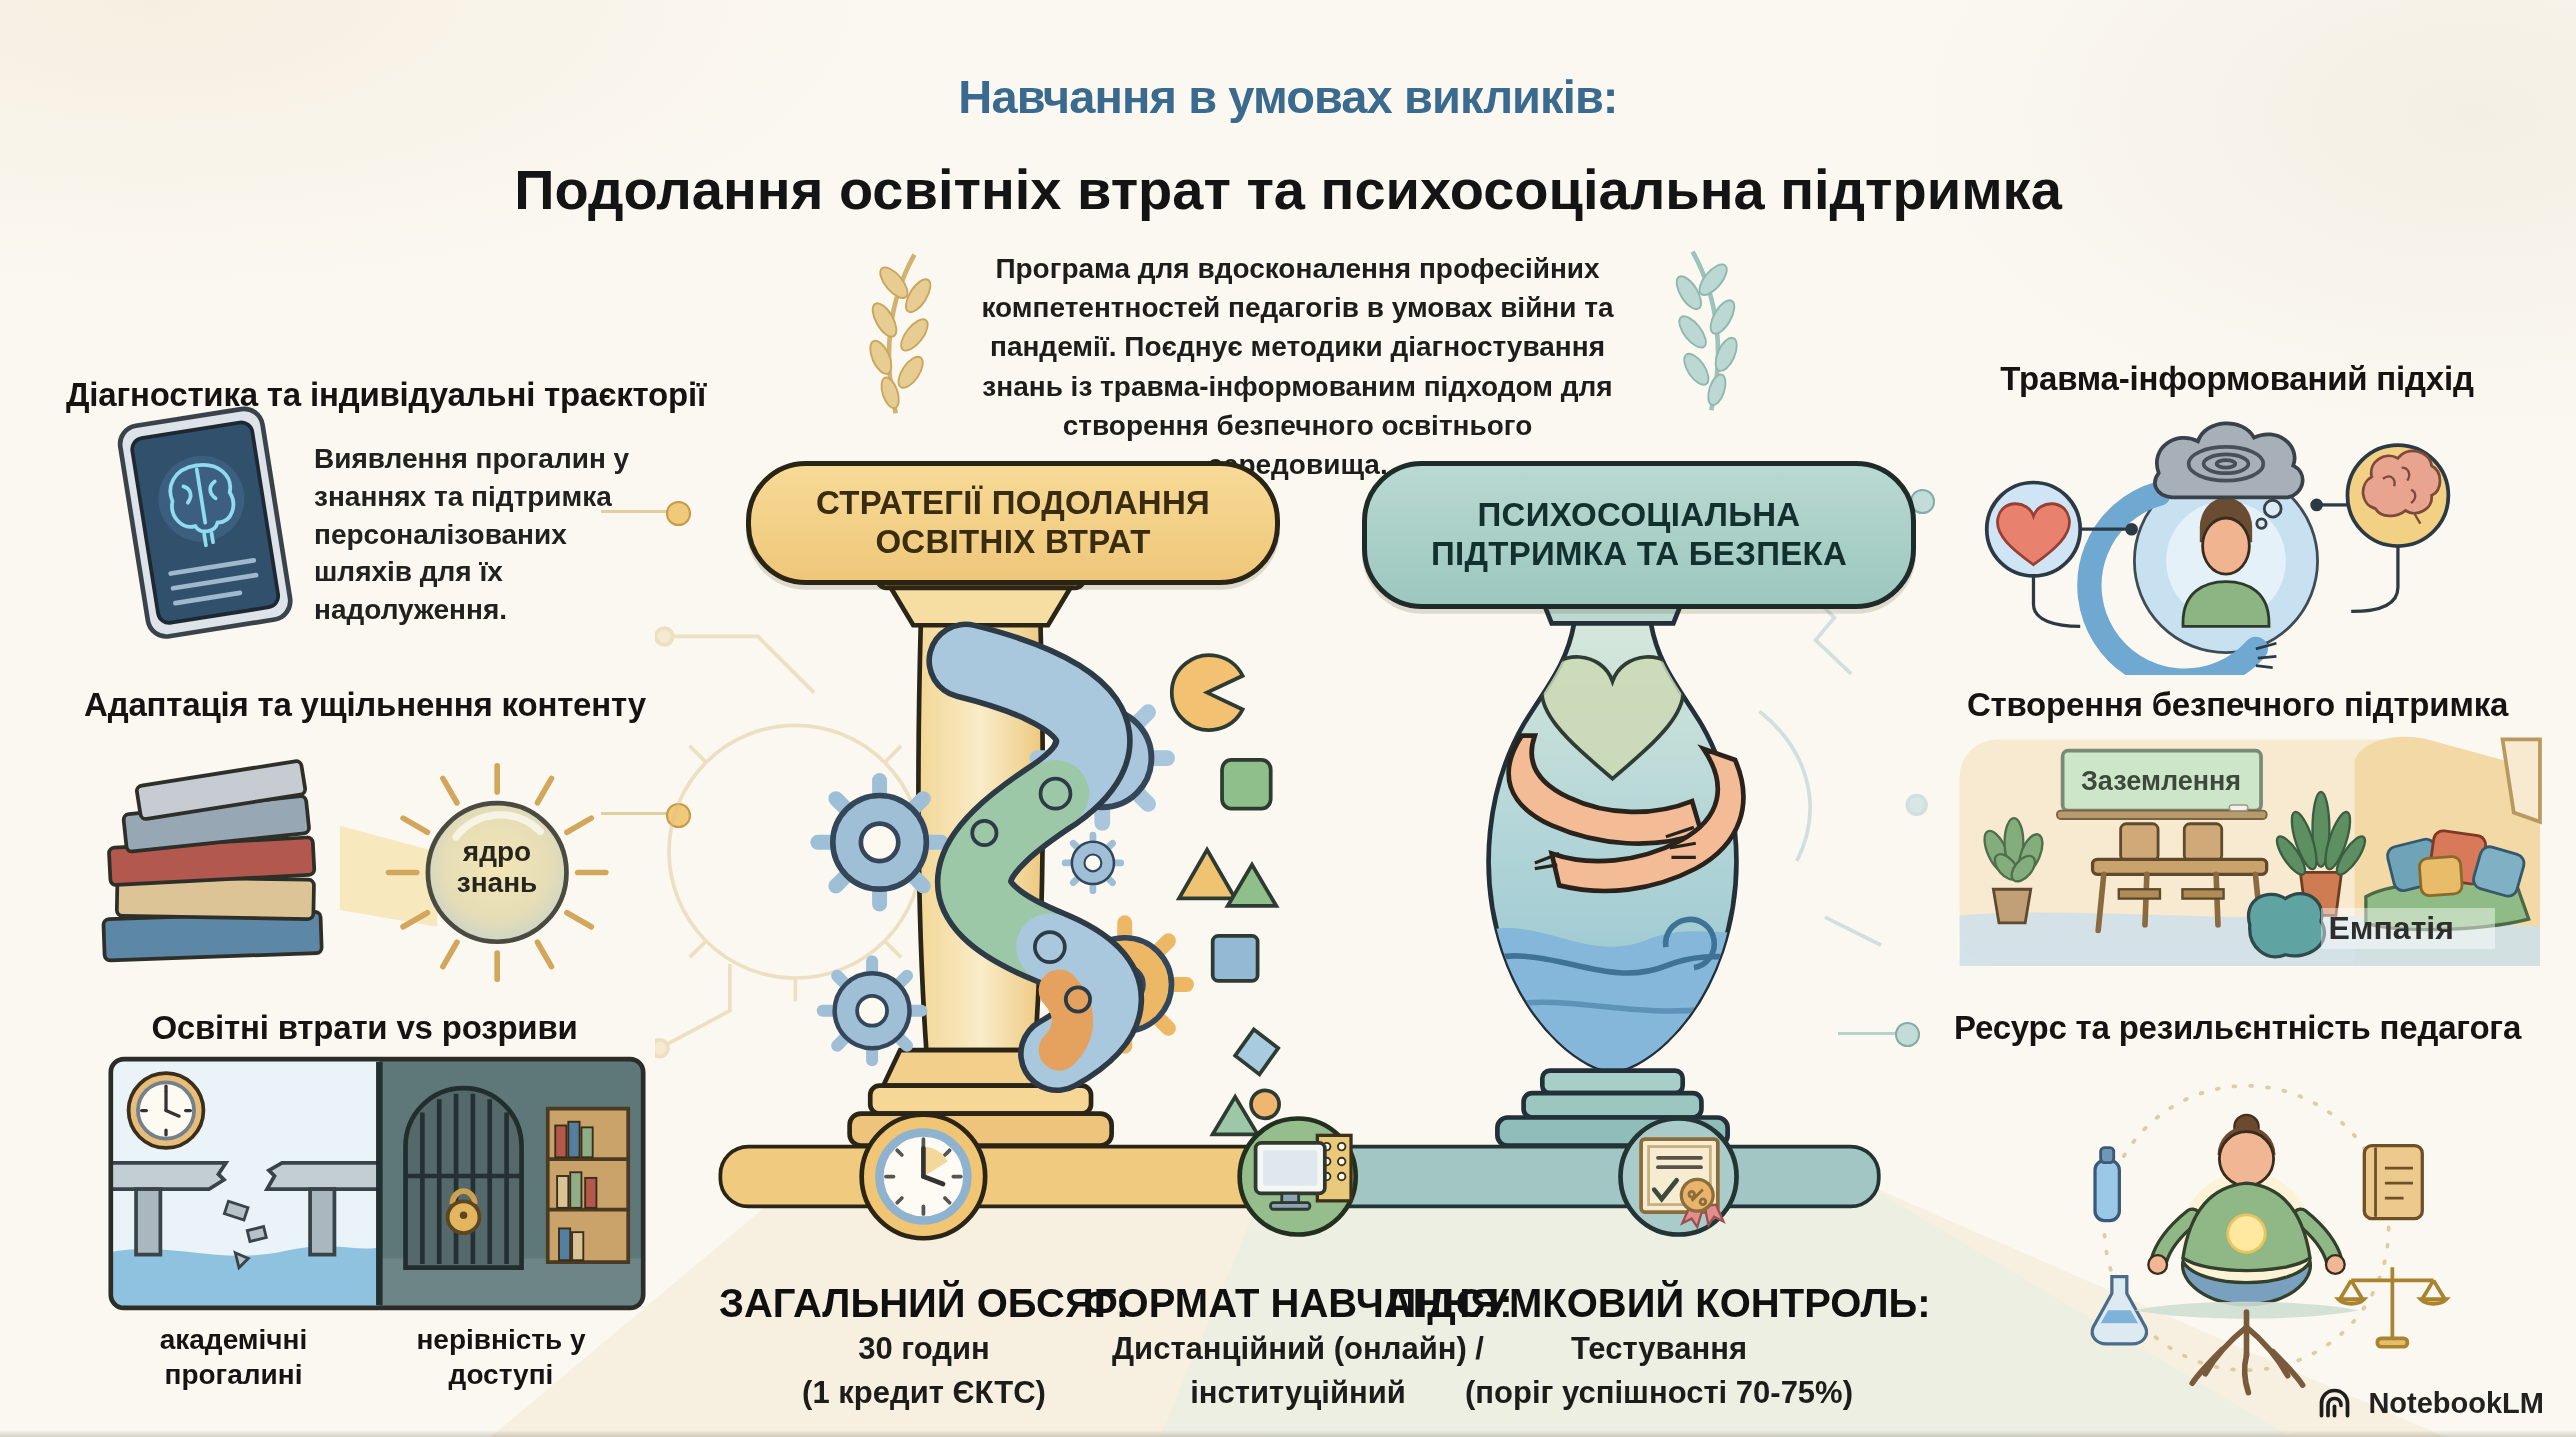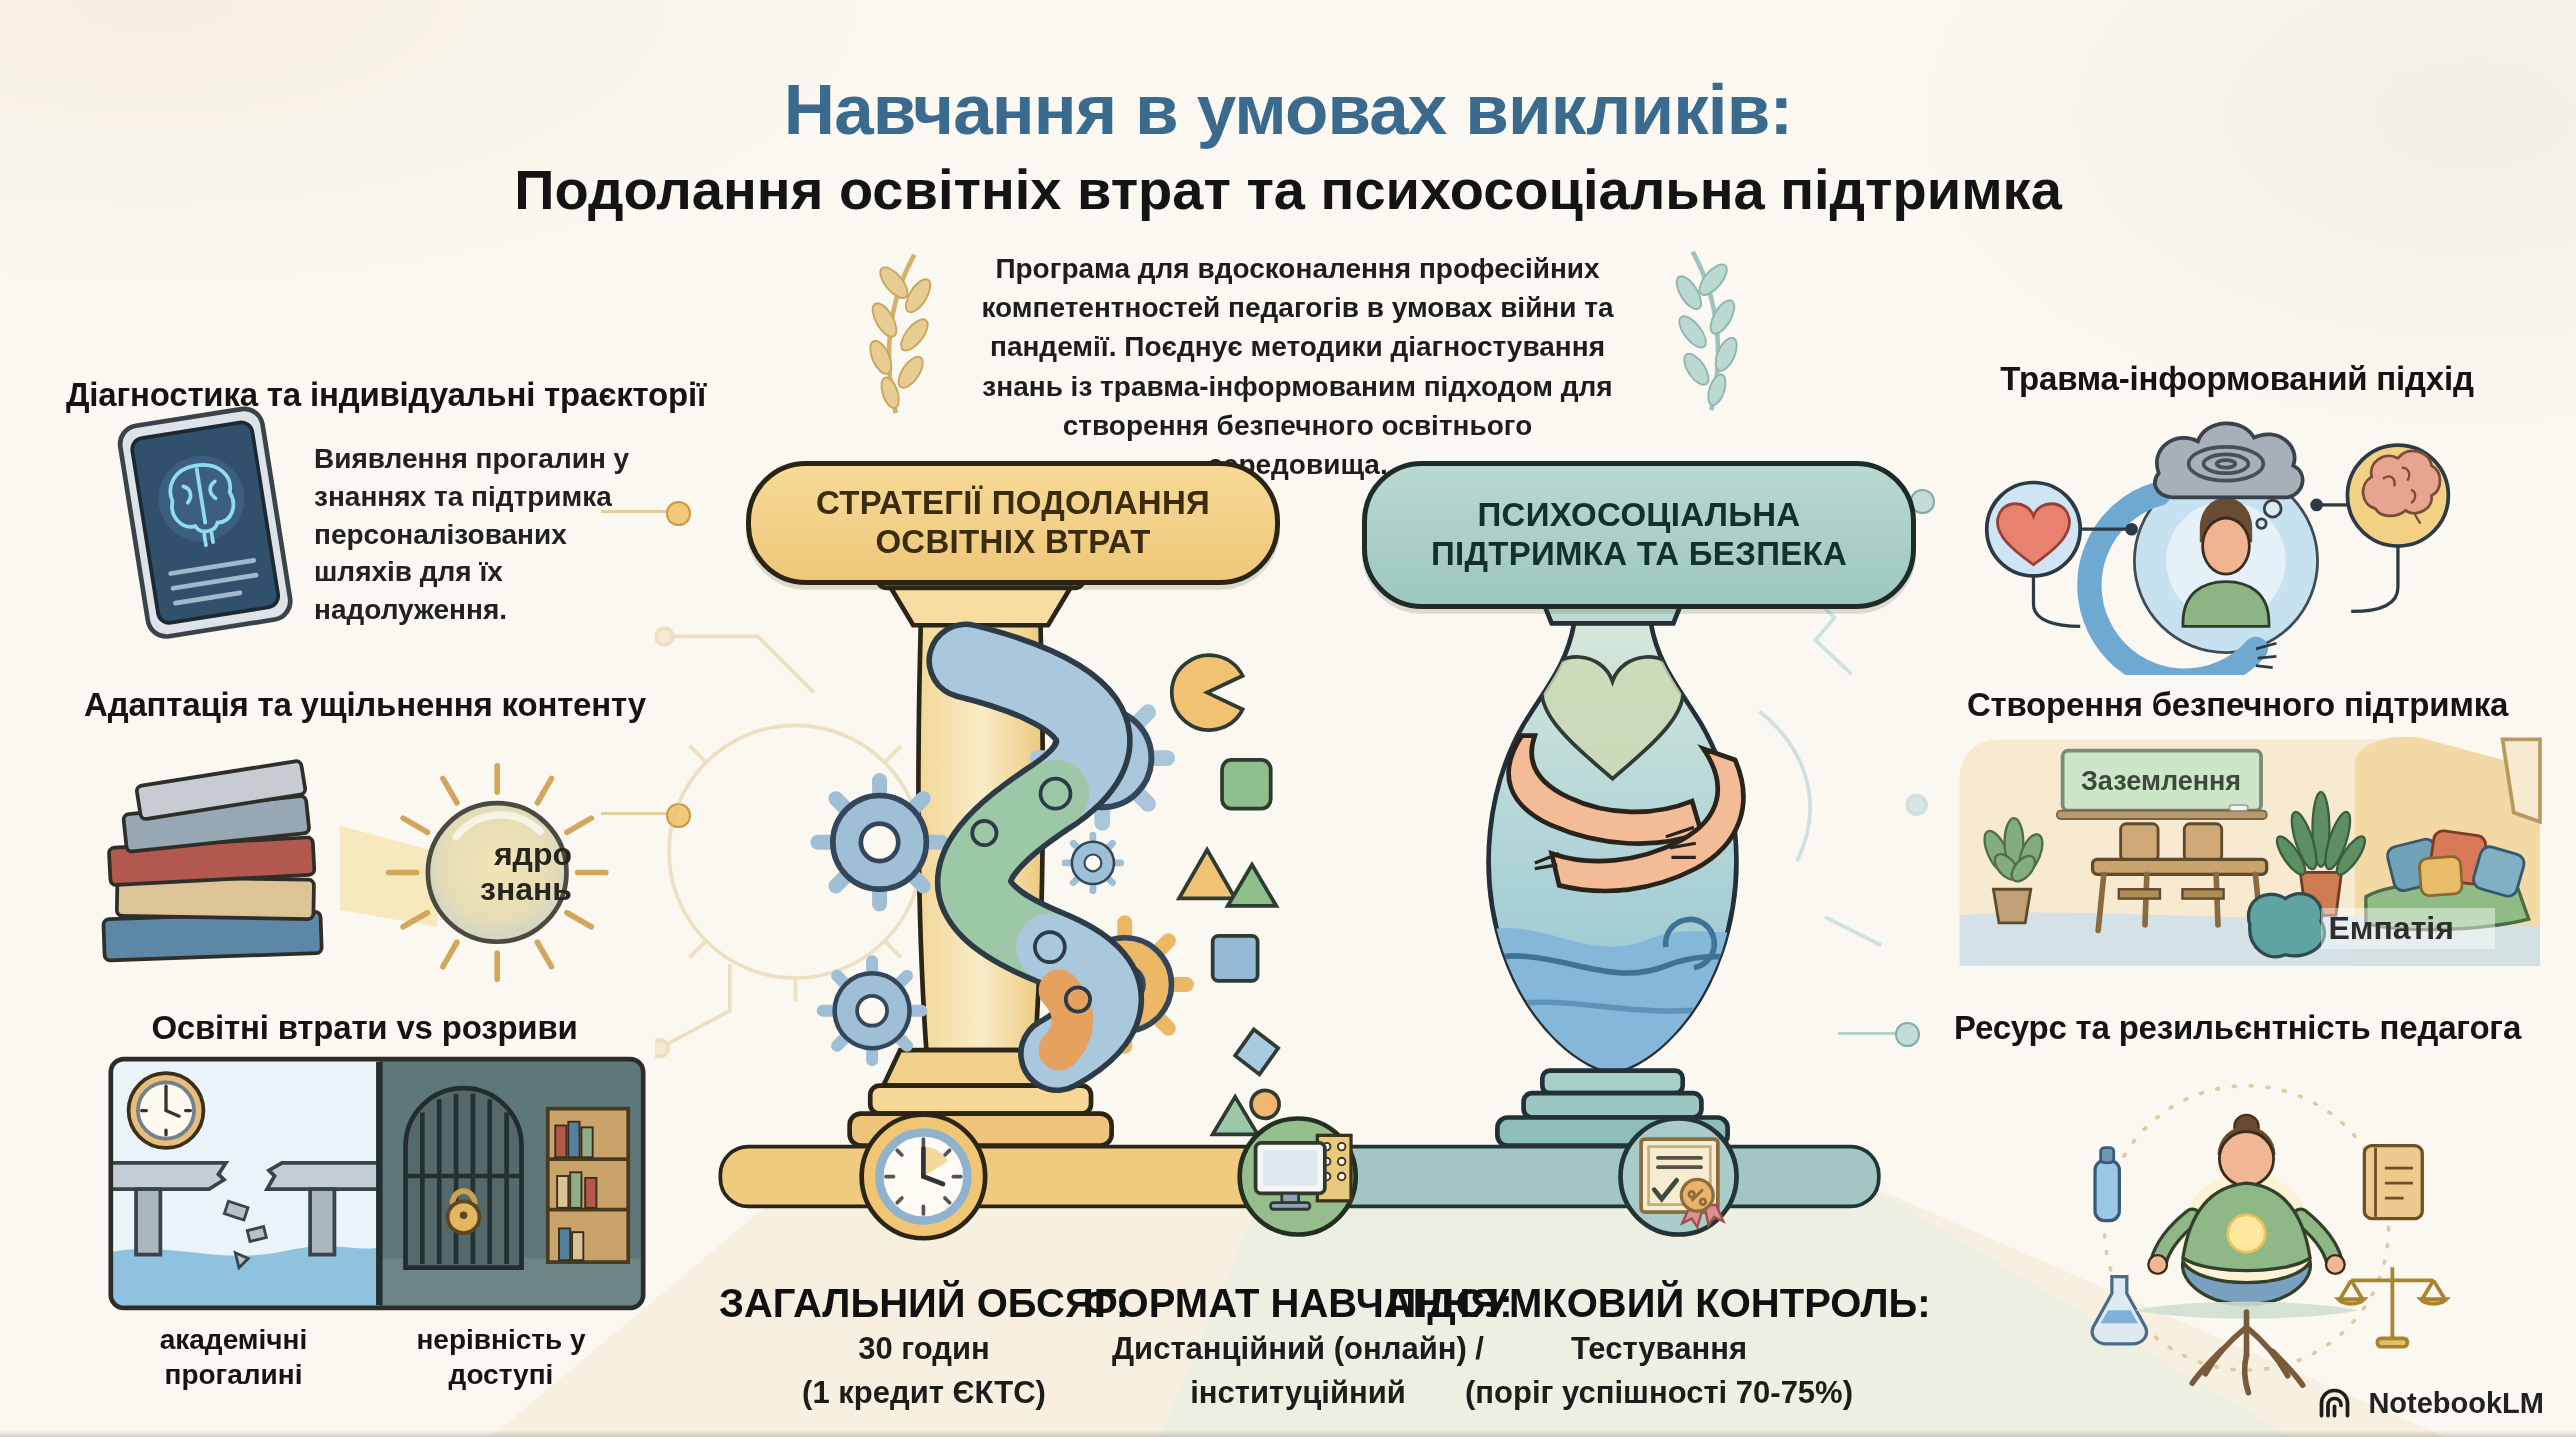--- a/index.html
+++ b/index.html
@@ -7,37 +7,37 @@
     font-family:"Liberation Sans",sans-serif;color:#171513;
     background:
       radial-gradient(1217px 487px at 6% 0%, #f6efe1 0%, rgba(246,239,225,0) 60%),
       radial-gradient(1030px 580px at 96% 8%, #f4efe4 0%, rgba(244,239,228,0) 55%),
       #fbf8f1;}
   .abs{position:absolute}
   .glow1{left:0;top:0;width:2576px;height:1438px;background:#f4e8cf;opacity:.55;
     clip-path:polygon(31% 82%,72% 82%,95% 100%,19% 100%)}
   .glow2{left:0;top:0;width:2576px;height:1438px;background:#e3efe9;opacity:.45;
     clip-path:polygon(49% 83%,73% 83%,89% 100%,45% 100%)}
-  .title{left:0;top:69px;width:2576px;text-align:center;font-size:71px;font-weight:800;
+  .title{left:0;top:69px;width:2576px;text-align:center;font-size:47px;font-weight:800;
     color:#3a6a8e;letter-spacing:-0.9px}
   .subtitle{left:0;top:157px;width:2576px;text-align:center;font-size:56px;font-weight:700;color:#141414}
   .intro{left:979px;top:249px;width:637px;text-align:center;font-size:28px;font-weight:700;
     line-height:1.4;color:#1d1d1b}
   .sec-h{font-weight:800;font-size:33px;text-align:center;white-space:nowrap;color:#161412;letter-spacing:-0.2px}
   .bodytext{font-weight:700;font-size:28px;line-height:1.35;color:#21211f}
   .caption{font-weight:700;font-size:28px;line-height:1.25;text-align:center;color:#161412}
   .pill{display:flex;align-items:center;justify-content:center;text-align:center;border-radius:60px;
     font-weight:700;font-size:33px;line-height:1.18;letter-spacing:0.3px;
     border:5.6px solid #2a2415;box-shadow:0 4.7px 0 rgba(60,45,10,.15)}
   .pill-gold{background:linear-gradient(#f7da97,#eec779);color:#3a2c10}
   .pill-teal{background:linear-gradient(#b9d9d1,#9cc7bf);color:#12302e;border-color:#1e2b28}
   .stat{text-align:center}
   .stat-t{font-weight:800;font-size:40px;color:#101010}
   .stat-l{font-weight:700;font-size:31px;line-height:1.35;color:#1c1c1a;margin-top:1.9px}
-  .core-label{font-weight:800;font-size:32px;line-height:1.1;text-align:right;color:#26261f}
+  .core-label{font-weight:800;font-size:28px;line-height:1.1;text-align:center;color:#26261f}
   .board-label{display:flex;align-items:center;justify-content:center;font-weight:700;font-size:27px;color:#3d4a3b}
   .room-caption{font-weight:700;font-size:32px;color:#2e2e2c;
     background:rgba(255,255,255,.45);border-radius:1px;padding:1.9px 7.5px}
   .dot{width:20.6px;height:20.6px;border-radius:50%}
   .dotY{background:#f0c979;border:2.8px solid #c9984a}
   .dotT{background:#c3dcd8;border:2.8px solid #83ada8}
   .linkY{height:2.8px;background:#e2cf9f}
   .linkT{height:2.8px;background:#b7d2cc}
   .watermark{right:32px;bottom:15px;display:flex;align-items:center;gap:14px;
     font-size:29px;font-weight:700;color:#222220}

